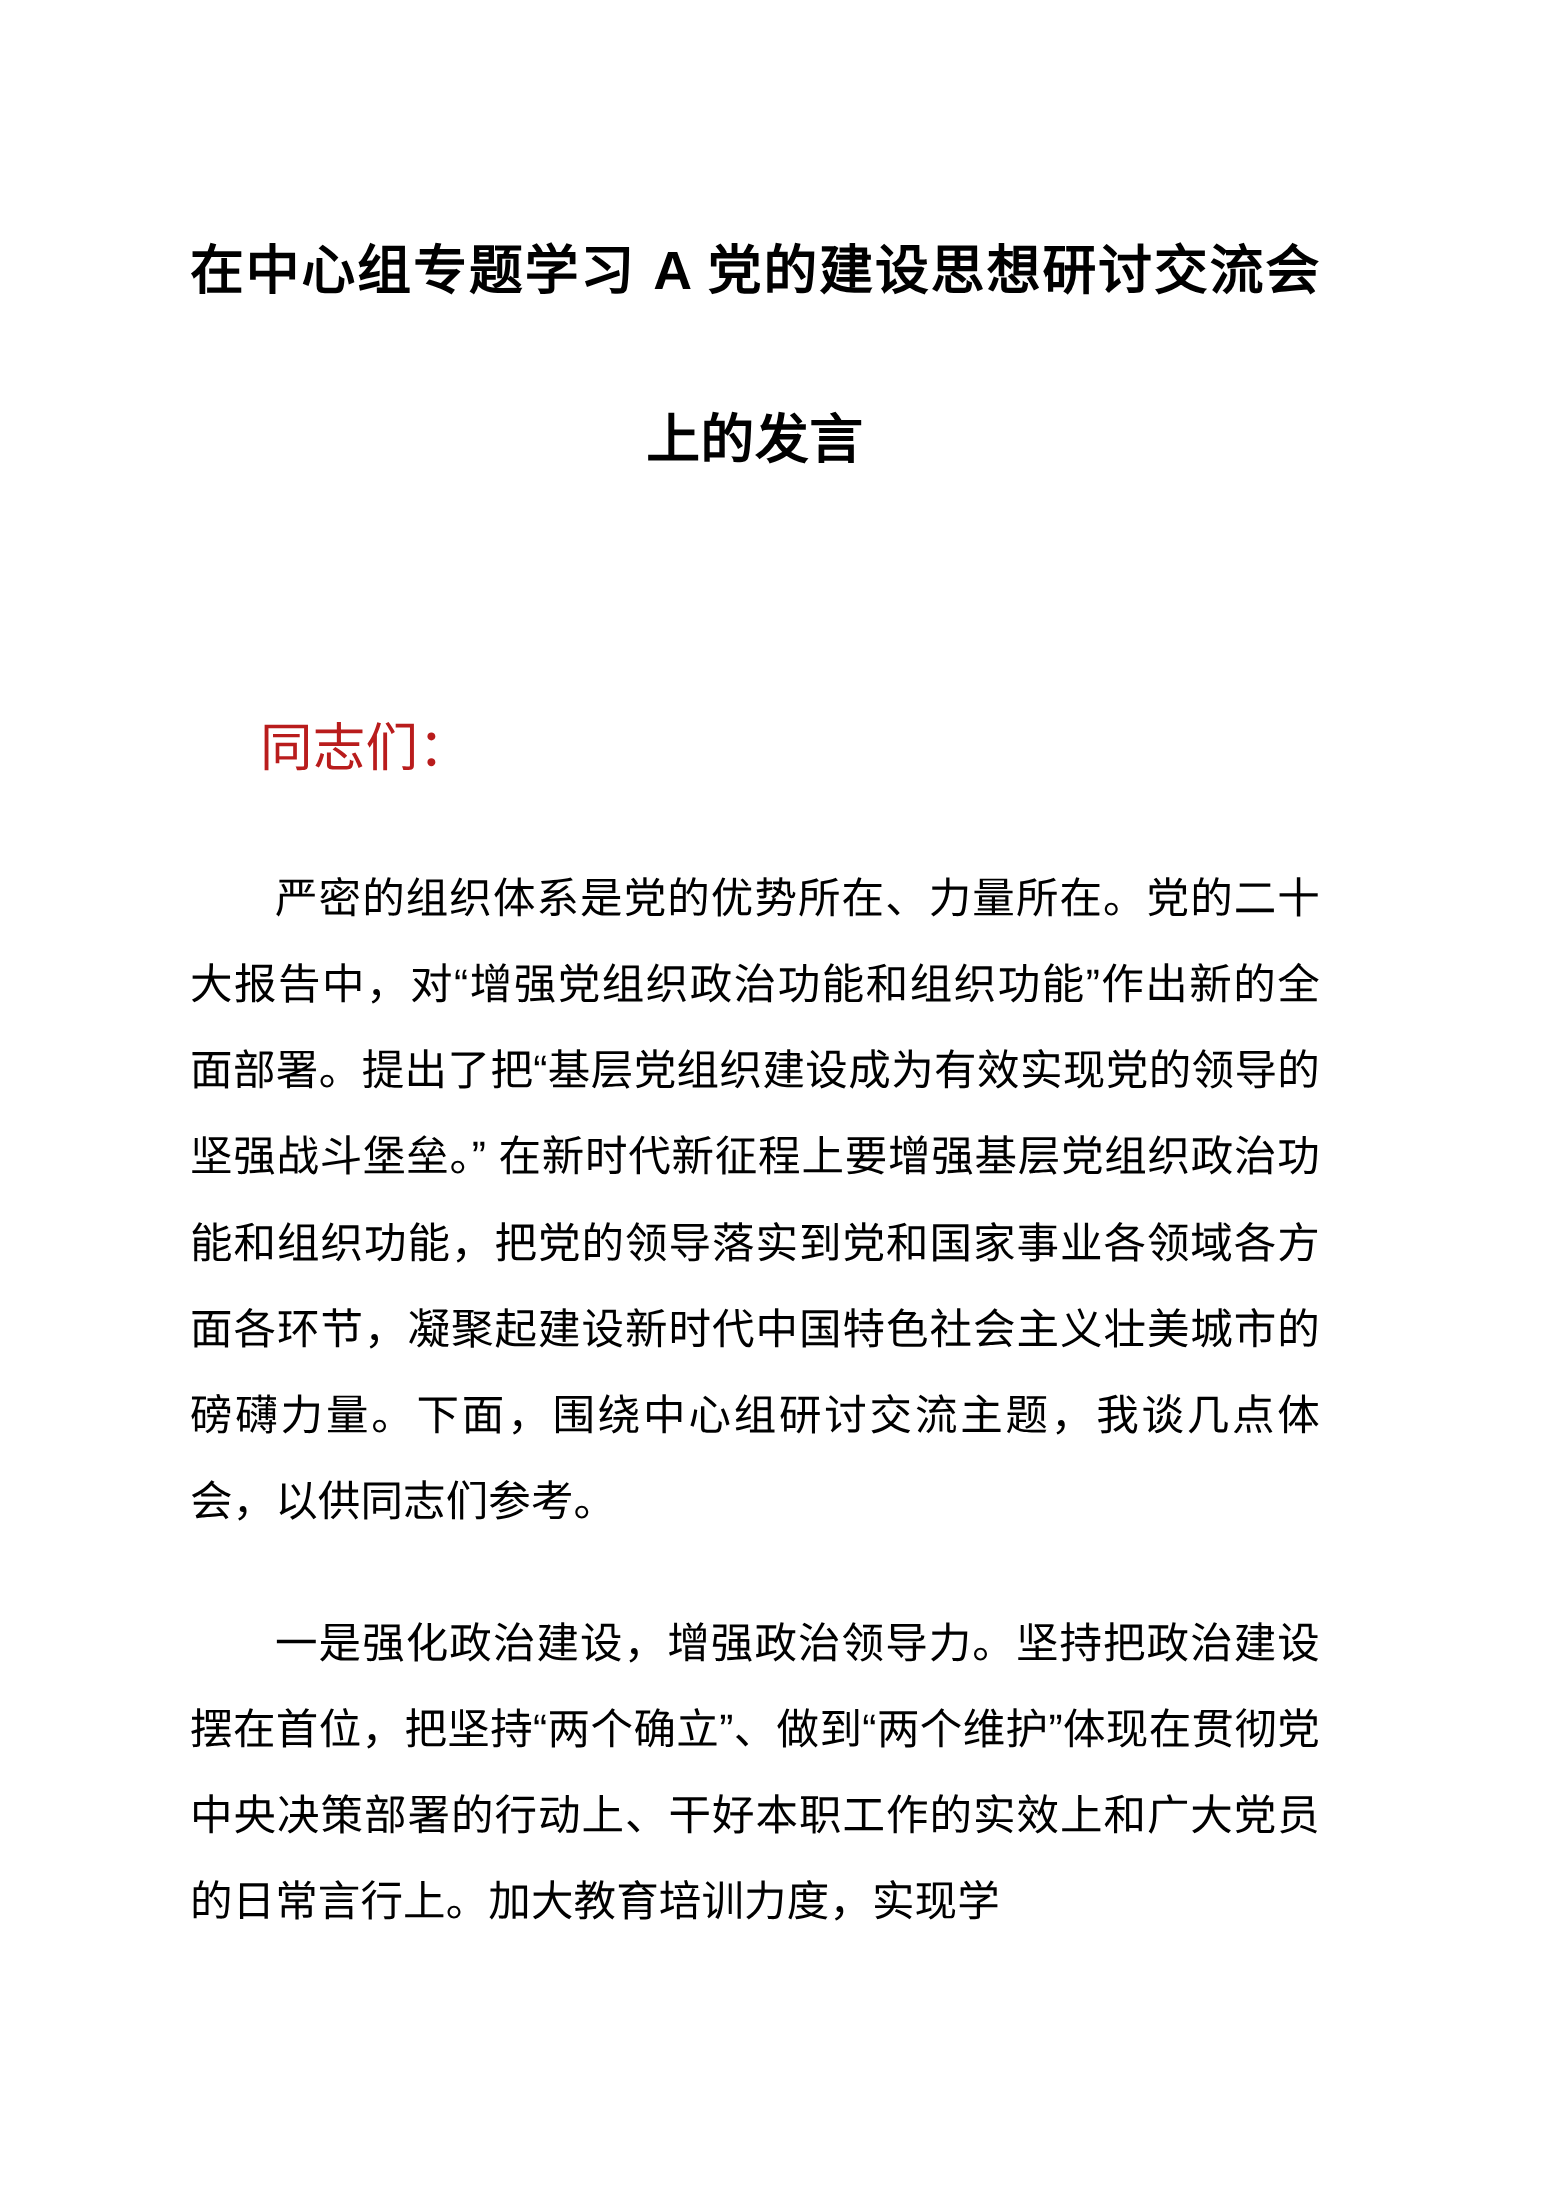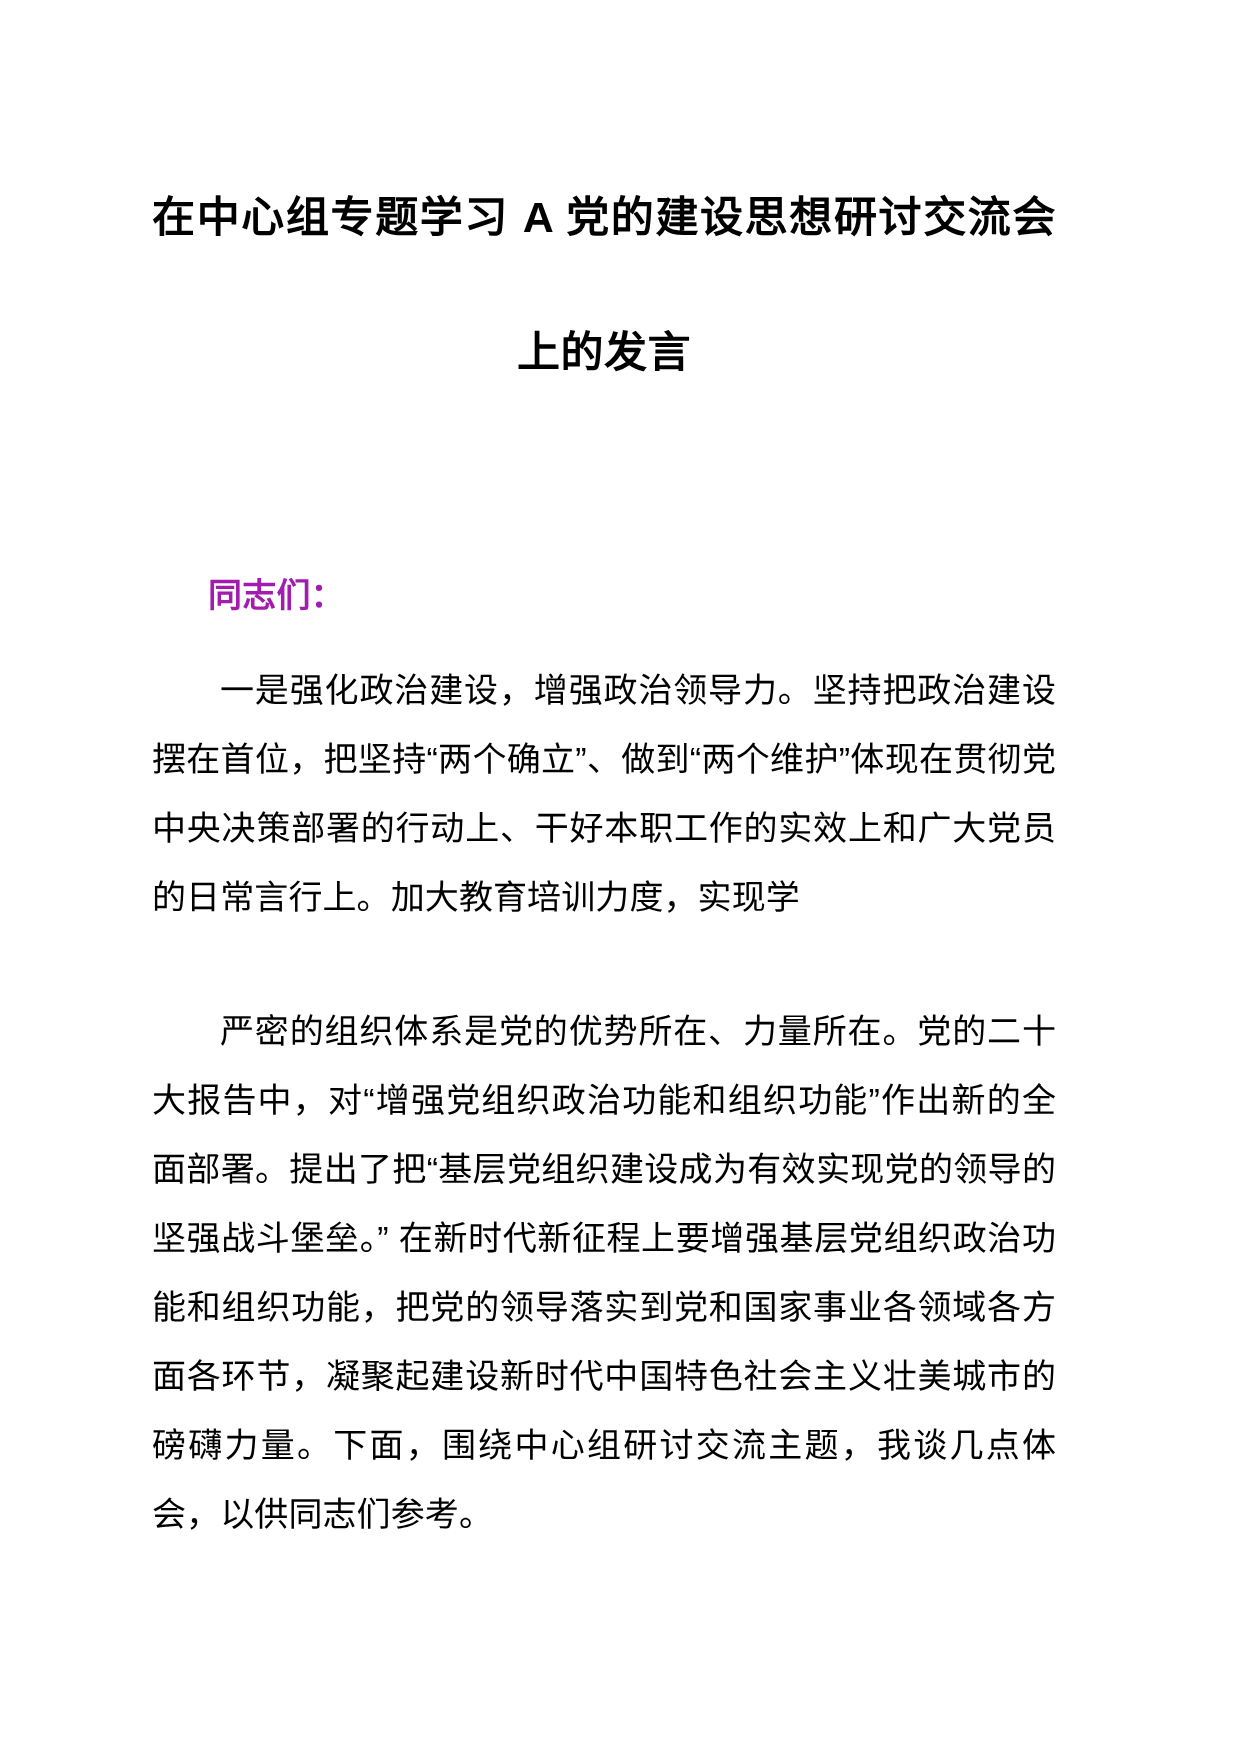--- a/index.html
+++ b/index.html
@@ -42,26 +42,26 @@
     text-align: justify;
     text-align-last: center;
     word-break: break-all;
     color: #000000;
   }
 
   
   .salutation {
     margin: 0;
     padding-top: 158px;
-    font-size: 34px;
-    font-weight: 700;
+    font-size: 42px;
+    font-weight: 400;
     line-height: 1;
     text-indent: 56px;
     letter-spacing: 0.2px;
-    color: #a21caf;
+    color: #b91c1c;
   }
 
   
   .body-para {
     margin: 0;
     font-size: 34px;
     font-weight: 400;
     line-height: 69px;
     text-indent: 68px;
     text-align: justify;
@@ -77,18 +77,18 @@
 </head>
 <body>
 
 <div class="page">
   <div class="content">
 
     <h1 class="doc-title">在中心组专题学习 A 党的建设思想研讨交流会上的发言</h1>
 
     <p class="salutation">同志们：</p>
 
+    <p class="body-para para-gap-1">严密的组织体系是党的优势所在、力量所在。党的二十大报告中，对“增强党组织政治功能和组织功能”作出新的全面部署。提出了把“基层党组织建设成为有效实现党的领导的坚强战斗堡垒。” 在新时代新征程上要增强基层党组织政治功能和组织功能，把党的领导落实到党和国家事业各领域各方面各环节，凝聚起建设新时代中国特色社会主义壮美城市的磅礴力量。下面，围绕中心组研讨交流主题，我谈几点体会，以供同志们参考。</p>
+
     <p class="body-para para-gap-2">一是强化政治建设，增强政治领导力。坚持把政治建设摆在首位，把坚持“两个确立”、做到“两个维护”体现在贯彻党中央决策部署的行动上、干好本职工作的实效上和广大党员的日常言行上。加大教育培训力度，实现学</p>
-
-    <p class="body-para para-gap-1">严密的组织体系是党的优势所在、力量所在。党的二十大报告中，对“增强党组织政治功能和组织功能”作出新的全面部署。提出了把“基层党组织建设成为有效实现党的领导的坚强战斗堡垒。” 在新时代新征程上要增强基层党组织政治功能和组织功能，把党的领导落实到党和国家事业各领域各方面各环节，凝聚起建设新时代中国特色社会主义壮美城市的磅礴力量。下面，围绕中心组研讨交流主题，我谈几点体会，以供同志们参考。</p>
 
   </div>
 </div>
 
 </body></html>

